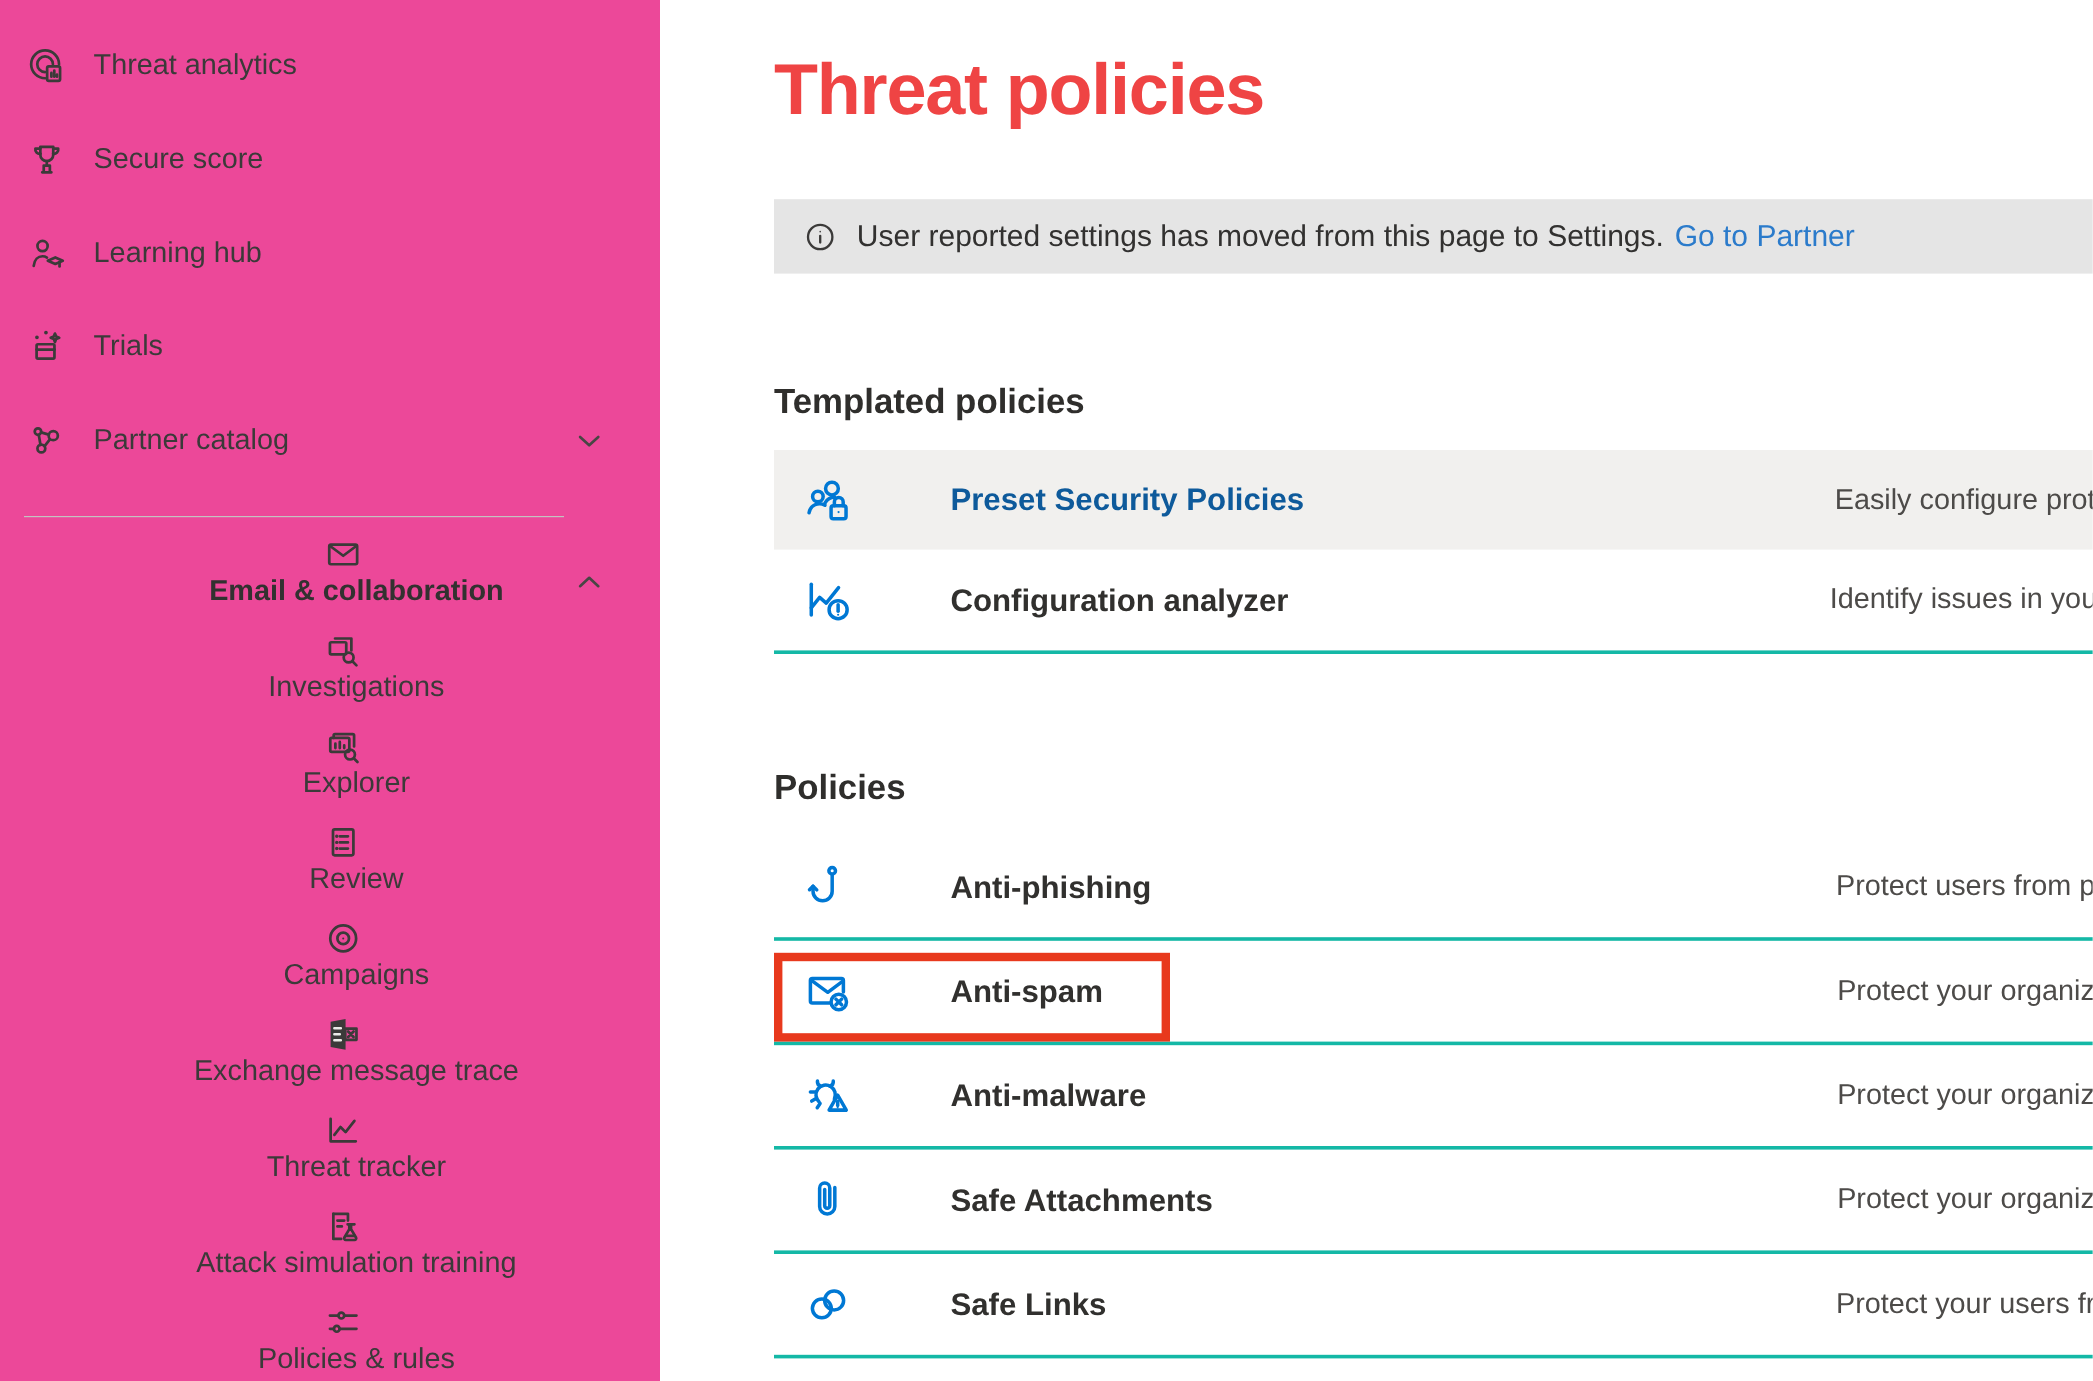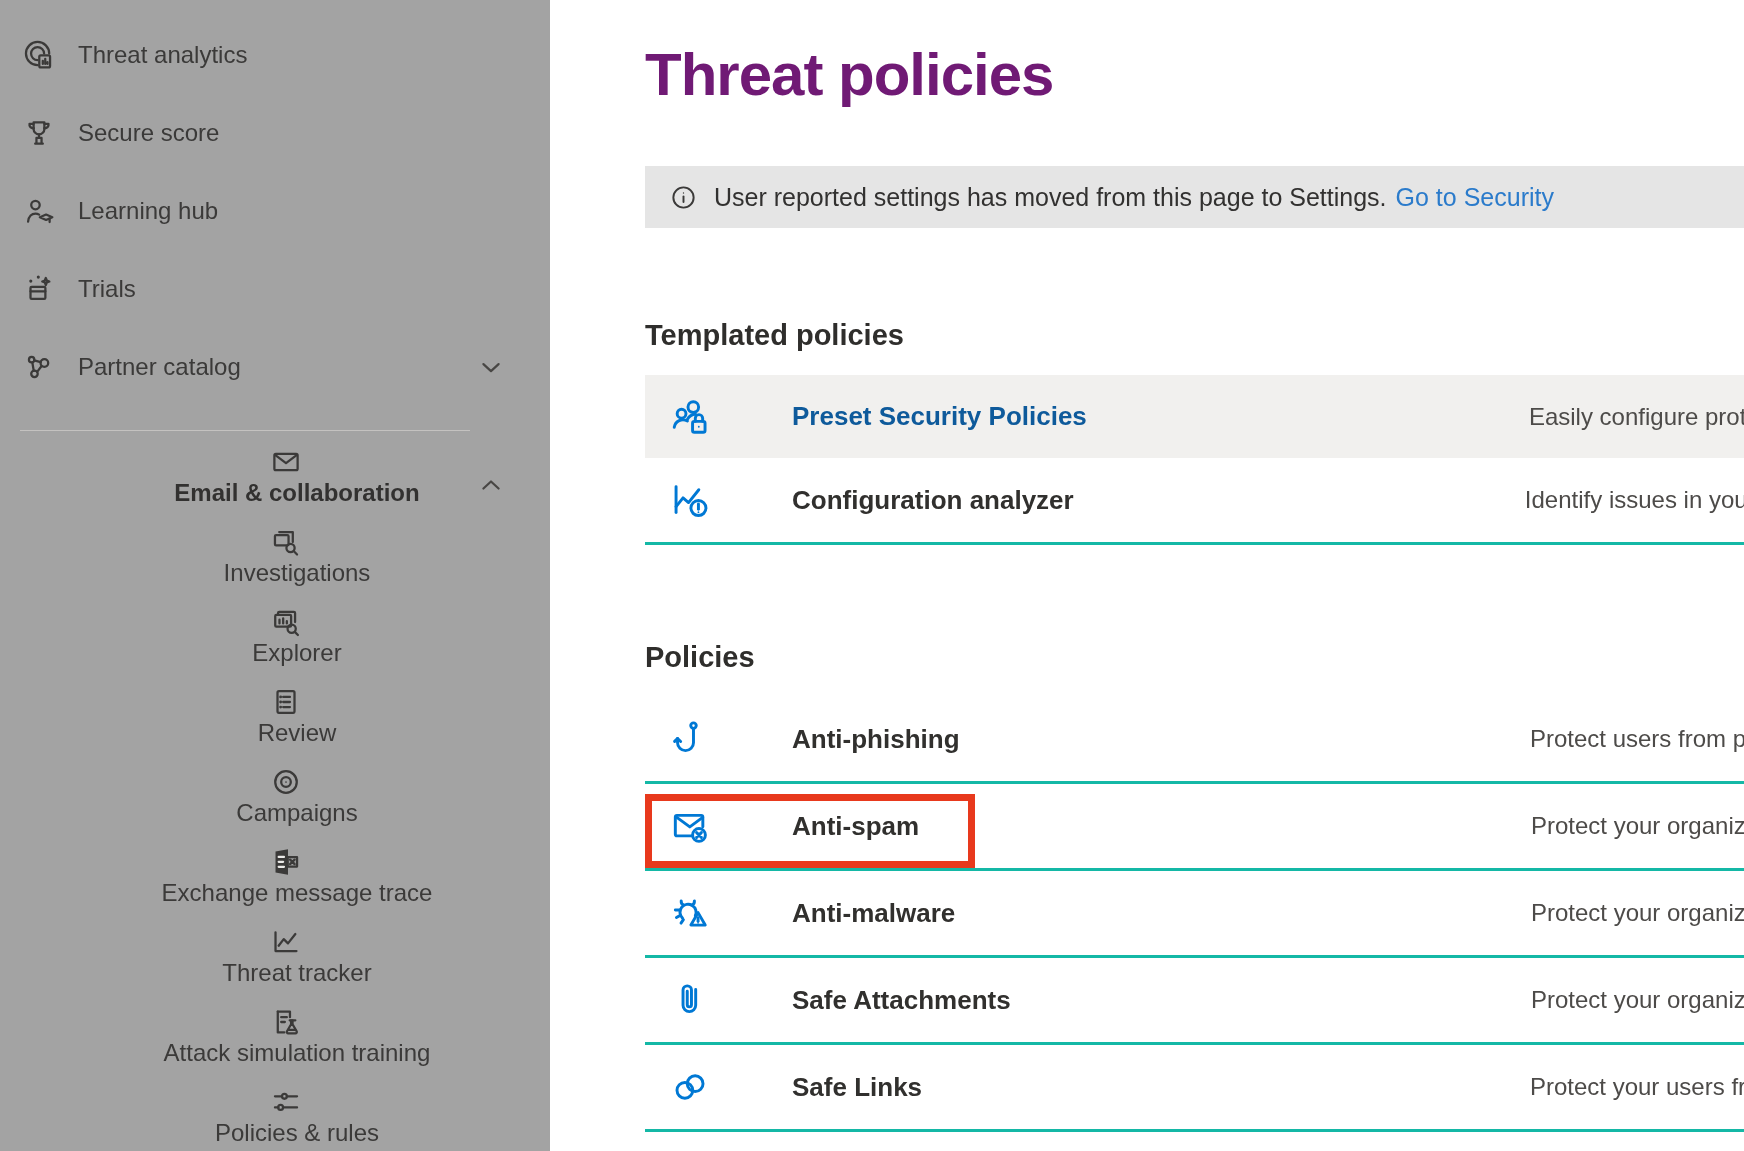--- a/index.html
+++ b/index.html
@@ -1,41 +1,41 @@
 <!DOCTYPE html>
 <html><head>
 <meta charset="utf-8">
 <style>
   * { margin:0; padding:0; box-sizing:border-box; }
   html,body { width:1744px; height:1151px; overflow:hidden; background:#fff;
     font-family:"Liberation Sans", sans-serif; }
 
   
   .sidebar { position:absolute; left:0; top:0; width:550px; height:1151px;
-    background:#a3a3a3; }
+    background:#ec4899; }
   .nav-group1 { padding-top:16px; }
   .nav-item { position:relative; height:78px; display:flex; align-items:center;
     padding-left:22px; cursor:pointer; }
   .nav-group2 .nav-item { height:80px;flex-direction:column; }
   .nav-item .nicon { width:34px; height:34px; flex:0 0 34px; color:#3b3a39; }
   .nav-item .nlabel { margin-left:22px; font-size:24px; color:#3b3a39;
     white-space:nowrap; }
   .nav-item .nlabel.bold { font-weight:bold; color:#323130; }
   .chev { position:absolute; right:45px; top:50%; margin-top:-14px;
     width:28px; height:28px; color:#484644; }
   .side-divider { height:1px; background:#c4c2c0; margin:24px 80px 14px 20px; }
 
   svg.ic { width:100%; height:100%; fill:none; stroke:currentColor;
     stroke-width:1.6; stroke-linecap:round; stroke-linejoin:round; }
 
   
   .main { position:absolute; left:550px; top:0; width:1194px; height:1151px;
     padding-left:95px; overflow:hidden; }
   .page-title { margin-top:40px; font-size:60px; line-height:70px;
-    font-weight:bold; letter-spacing:-1px; color:#701a75; }
+    font-weight:bold; letter-spacing:-1px; color:#ef4444; }
 
   .banner { margin-top:56px; height:62px; background:#e5e5e5;
     display:flex; align-items:center; padding-left:24px; }
   .banner .binfo { width:29px; height:29px; color:#3b3a39; flex:0 0 29px; }
   .banner .btext { margin-left:16px; font-size:25px; color:#323130;
     white-space:nowrap; }
   .banner .blink { margin-left:9px; font-size:25px; color:#2b7bcb;
     text-decoration:none; white-space:nowrap; cursor:pointer; }
 
   .sec-heading { font-size:29px; line-height:34px; font-weight:bold;
@@ -233,21 +233,21 @@
 
   <div class="banner">
     <span class="binfo">
       <svg class="ic" viewBox="0 0 24 24">
           <circle cx="12" cy="12" r="8.4"></circle>
           <path d="M12 11.2v4.6"></path>
           <circle cx="12" cy="8.3" r="0.55" fill="currentColor" stroke="none"></circle>
         </svg>
     </span>
     <span class="btext">User reported settings has moved from this page to Settings.</span>
-    <a class="blink" href="#">Go to Security</a>
+    <a class="blink" href="#">Go to Partner</a>
   </div>
 
   <h2 class="sec-heading h1">Templated policies</h2>
 
   <div class="rows">
     <div class="row gray">
       <span class="ricon">
         <svg class="ic" viewBox="0 0 24 24">
             <circle cx="13.8" cy="6.6" r="2.9"></circle>
             <circle cx="7.4" cy="10.2" r="2.4"></circle>

